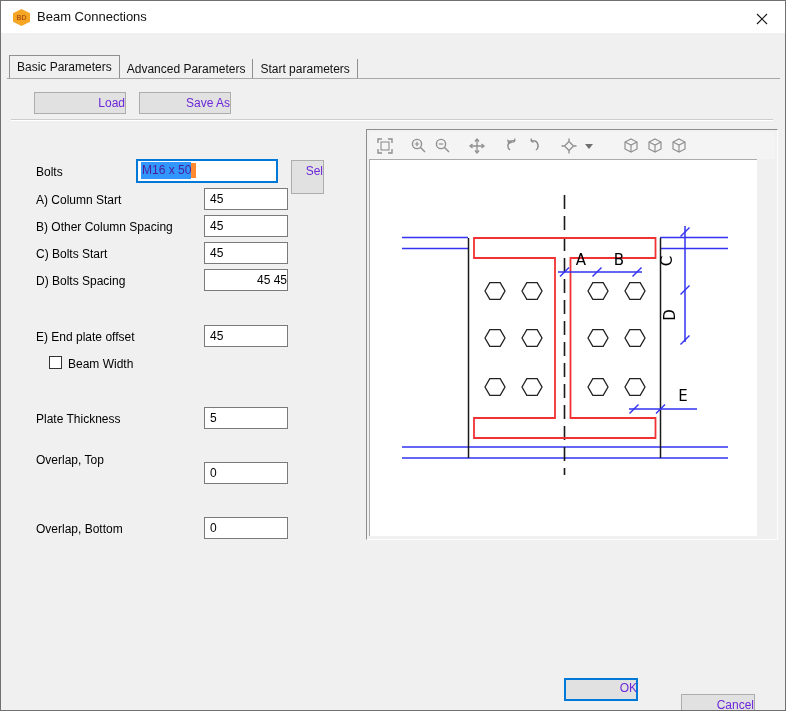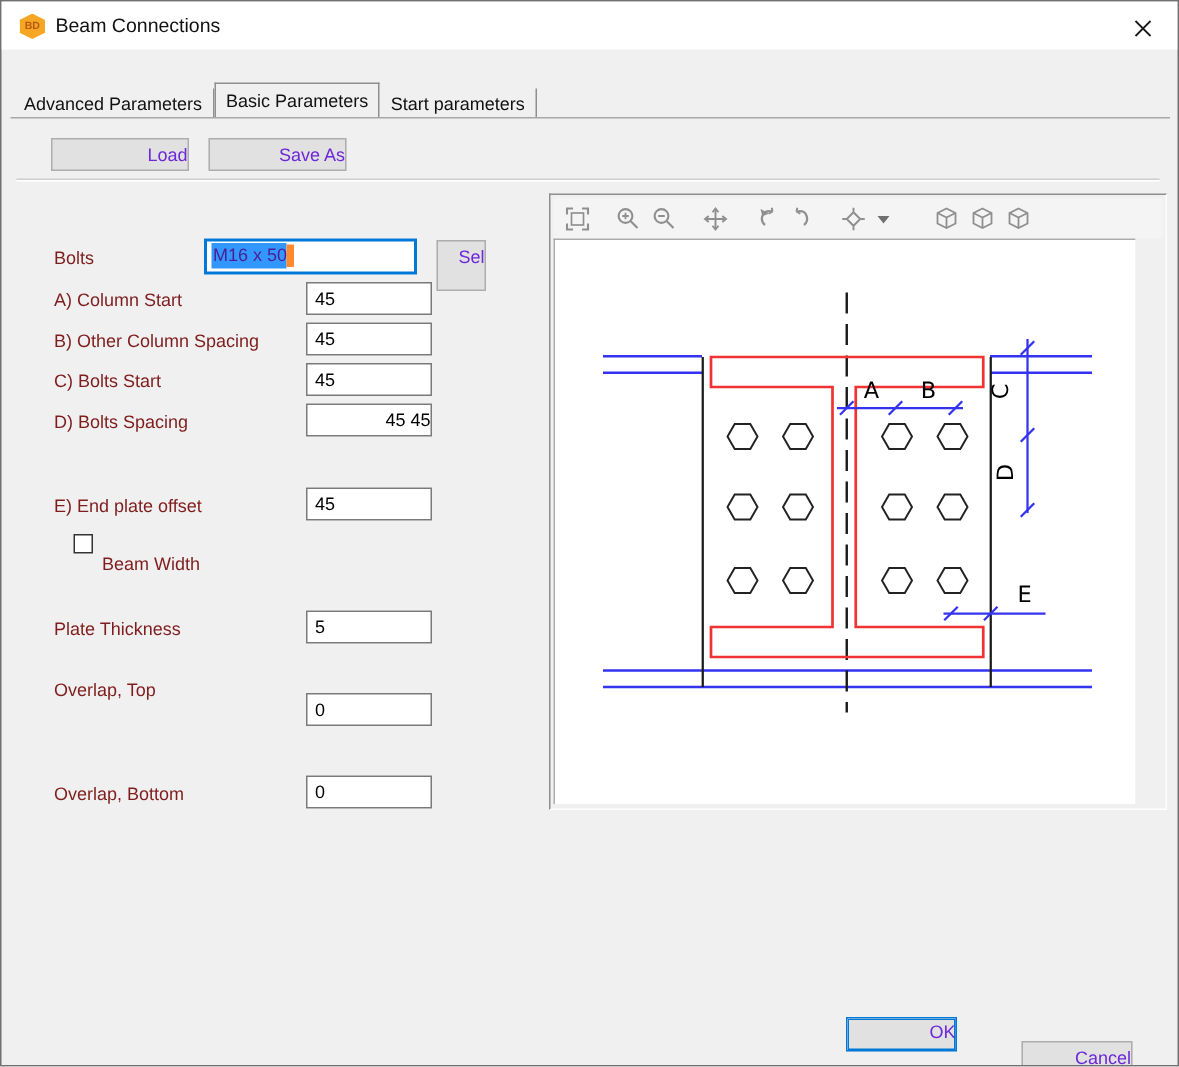--- a/index.html
+++ b/index.html
@@ -28,21 +28,21 @@
   
   .btn {
     position:absolute; background:#e1e1e1; border:1px solid #adadad;
     font-size:12px; color:#6d28d9; text-align:right; line-height:20px; cursor:pointer; z-index:5;
   }
   #load-btn   { left:33px;  top:91px; width:92px; height:22px; }
   #saveas-btn { left:138px; top:91px; width:92px; height:22px; }
   #separator  { position:absolute; left:10px; top:118px; width:762px; height:2px;
                 border-top:1px solid #cdcdcd; border-bottom:1px solid #ffffff; z-index:2; }
   
-  .f-label { position:absolute; left:35px; font-size:12px; color:#7f1d1d; z-index:5; }
+  .f-label { position:absolute; left:35px; font-size:12px; color:#000000; z-index:5; }
   .f-input {
     position:absolute; left:203px; width:84px; height:22px; background:#fff;
     border:1px solid #7a7a7a; font-size:12px; color:#000; padding:3px 0 0 5px; z-index:5;
   }
   #bolts-input {
     position:absolute; left:135px; top:158px; width:142px; height:24px; background:#fff;
     border:2px solid #0078d7; z-index:5; padding:2px 0 0 3px; font-size:12px; white-space:nowrap;
   }
   #bolts-input .sel-text { background:#3297fd; color:#4c1d95; padding:1px 0 2px 1px; }
   #bolts-input .caret { display:inline-block; width:5px; height:15px; background:#ff8a30; vertical-align:middle; }
@@ -80,22 +80,22 @@
     <div id="close-btn">
       <svg width="18" height="18" viewBox="0 0 18 18">
           <path d="M4 4 L14 14 M14 4 L4 14" stroke="#1a1a1a" stroke-width="1.2"></path>
         </svg>
     </div>
   </div>
 
   <div id="page-border"></div>
 
   <div id="tabstrip">
+    <div class="tab active">Basic Parameters</div>
     <div class="tab inactive">Advanced Parameters</div>
-    <div class="tab active">Basic Parameters</div>
     <div class="tab inactive">Start parameters</div>
   </div>
 
   <div id="load-btn" class="btn">Load</div>
   <div id="saveas-btn" class="btn">Save As</div>
   <div id="separator"></div>
 
   <div class="f-label" style="top:164px;">Bolts</div>
   <div id="bolts-input"><span class="sel-text">M16 x 50</span><span class="caret"></span></div>
   <div id="sel-btn" class="btn">Sel</div>
@@ -109,21 +109,21 @@
   <div class="f-label" style="top:246px;">C) Bolts Start</div>
   <div class="f-input" style="top:241px;">45</div>
 
   <div class="f-label" style="top:273px;">D) Bolts Spacing</div>
   <div class="f-input" style="top:268px;text-align:right;">45 45</div>
 
   <div class="f-label" style="top:329px;">E) End plate offset</div>
   <div class="f-input" style="top:324px;">45</div>
 
   <div class="checkbox"></div>
-  <div class="f-label" style="left:67px; top:368px;">Beam Width</div>
+  <div class="f-label" style="left:67px; top:356px;">Beam Width</div>
 
   <div class="f-label" style="top:411px;">Plate Thickness</div>
   <div class="f-input" style="top:406px;">5</div>
 
   <div class="f-label" style="top:452px;">Overlap, Top</div>
   <div class="f-input" style="top:461px;">0</div>
 
   <div class="f-label" style="top:521px;">Overlap, Bottom</div>
   <div class="f-input" style="top:516px;">0</div>
 

